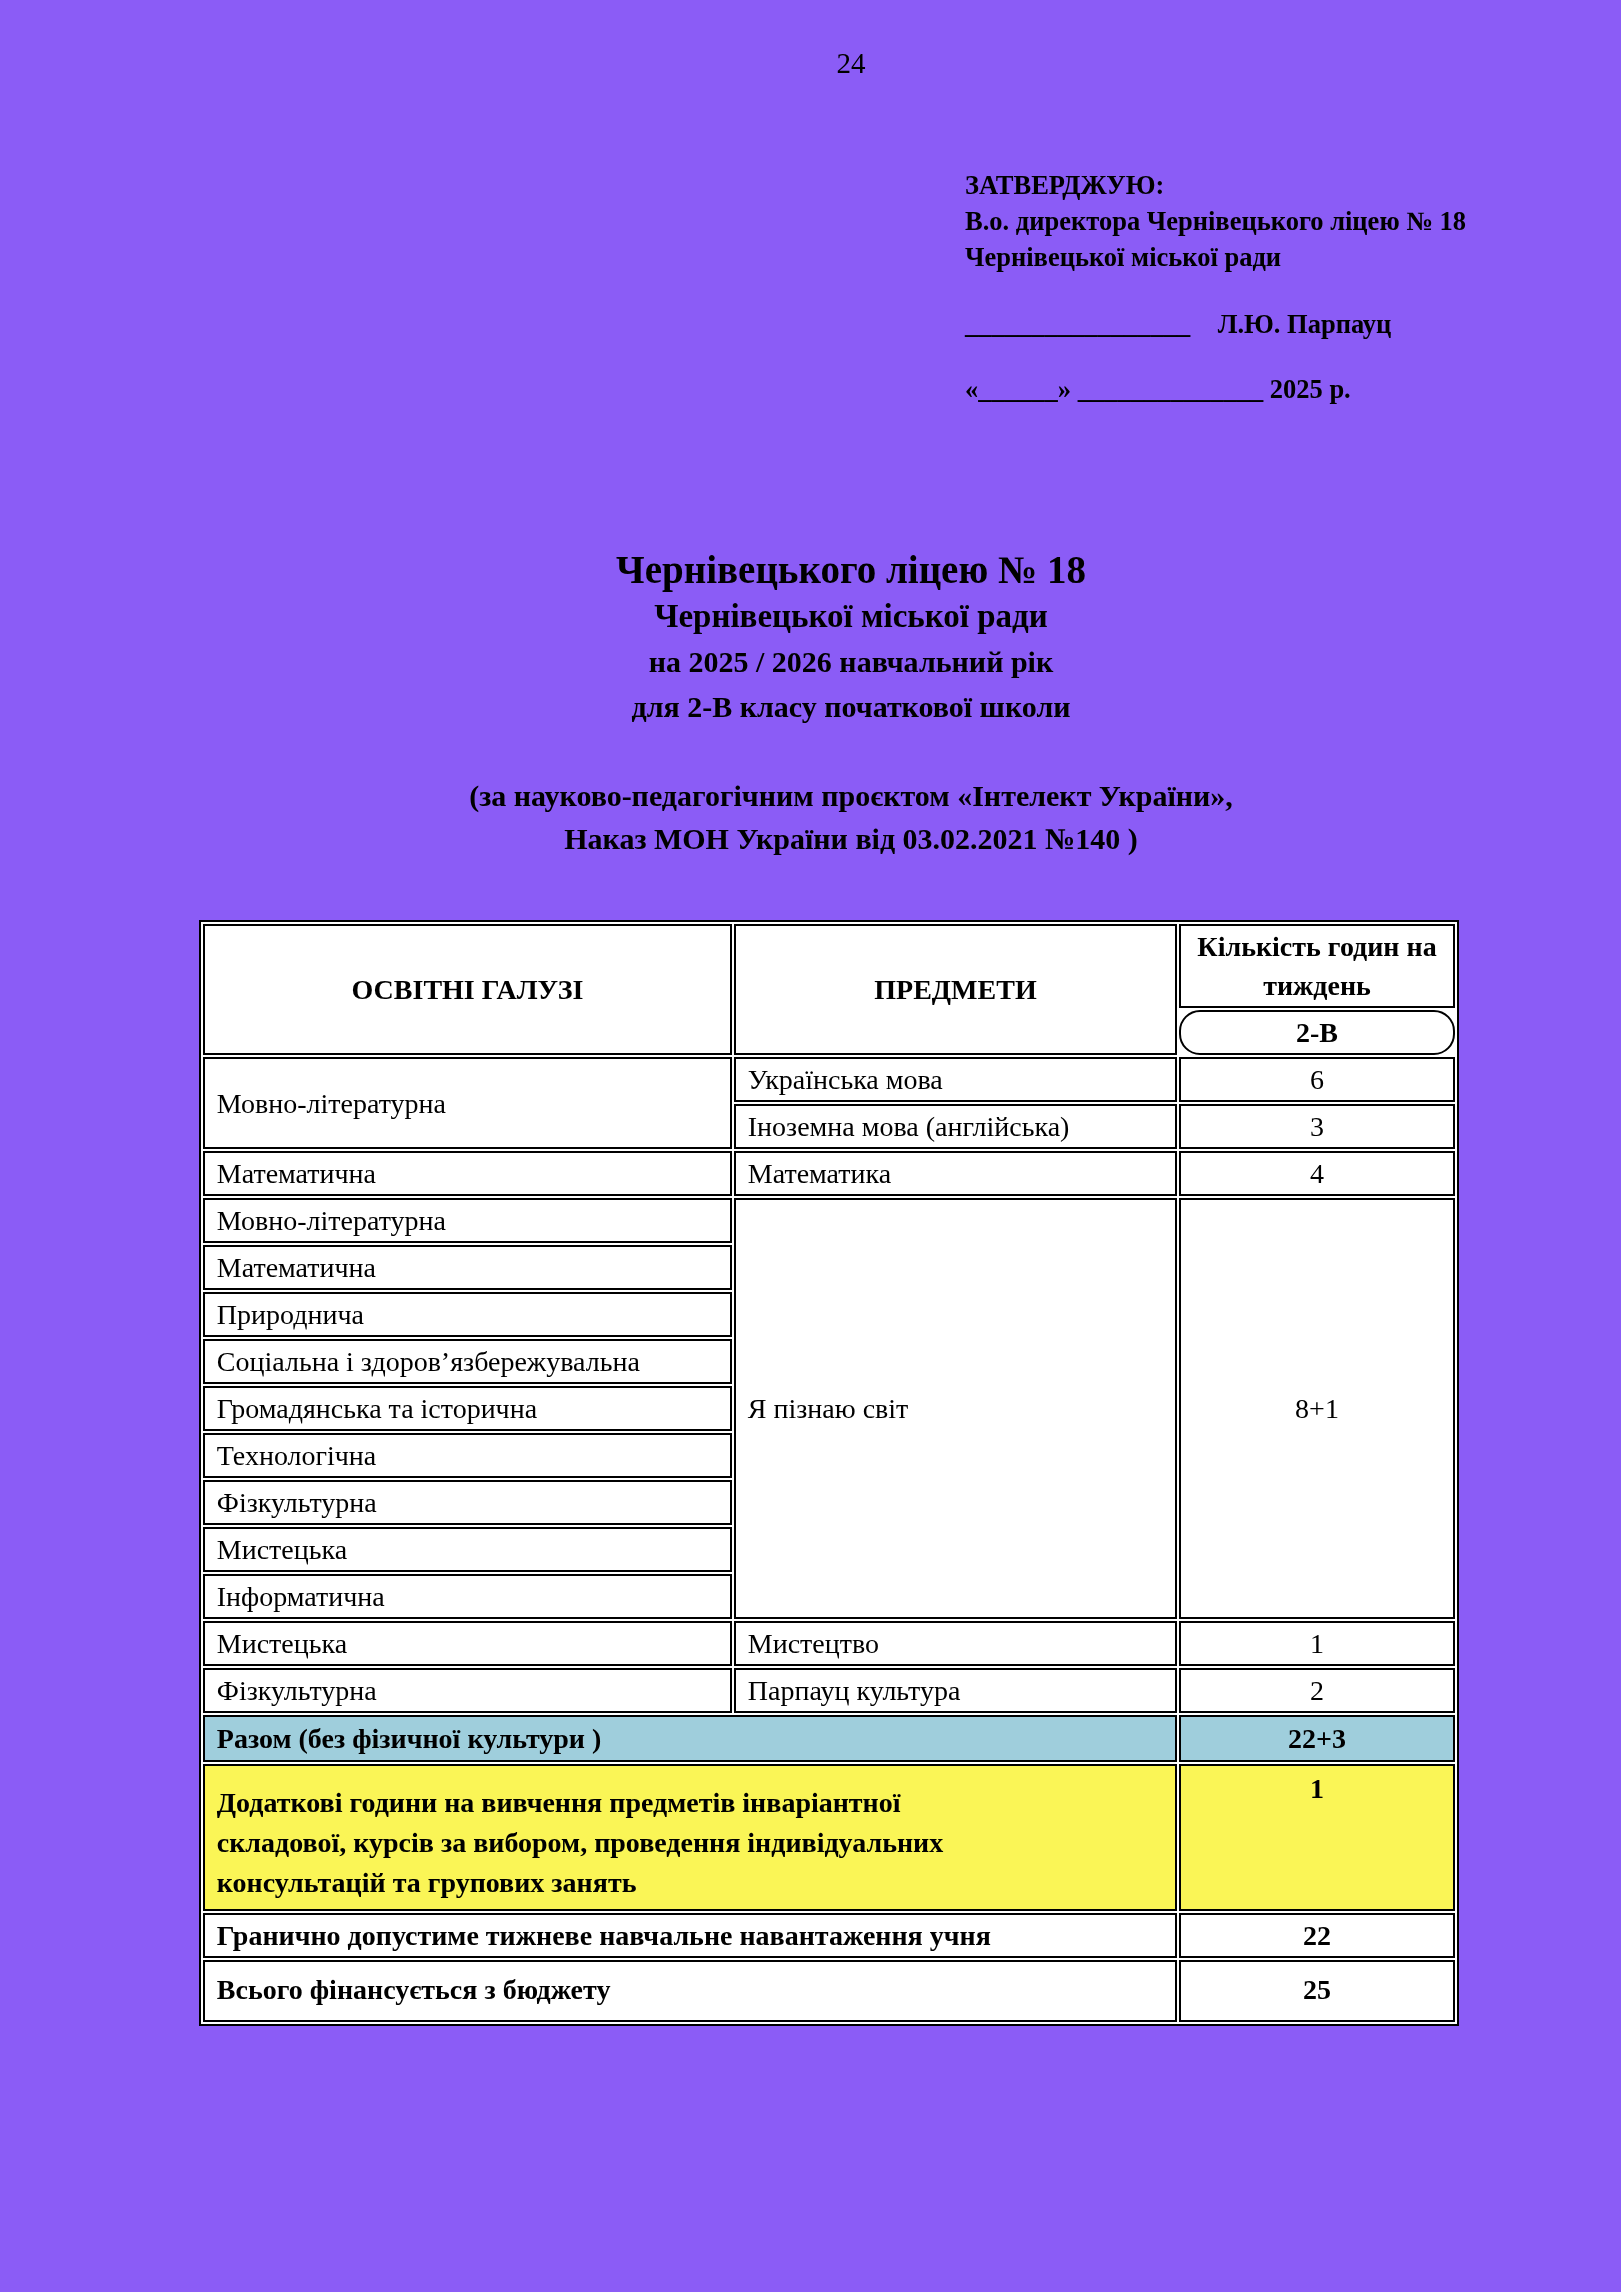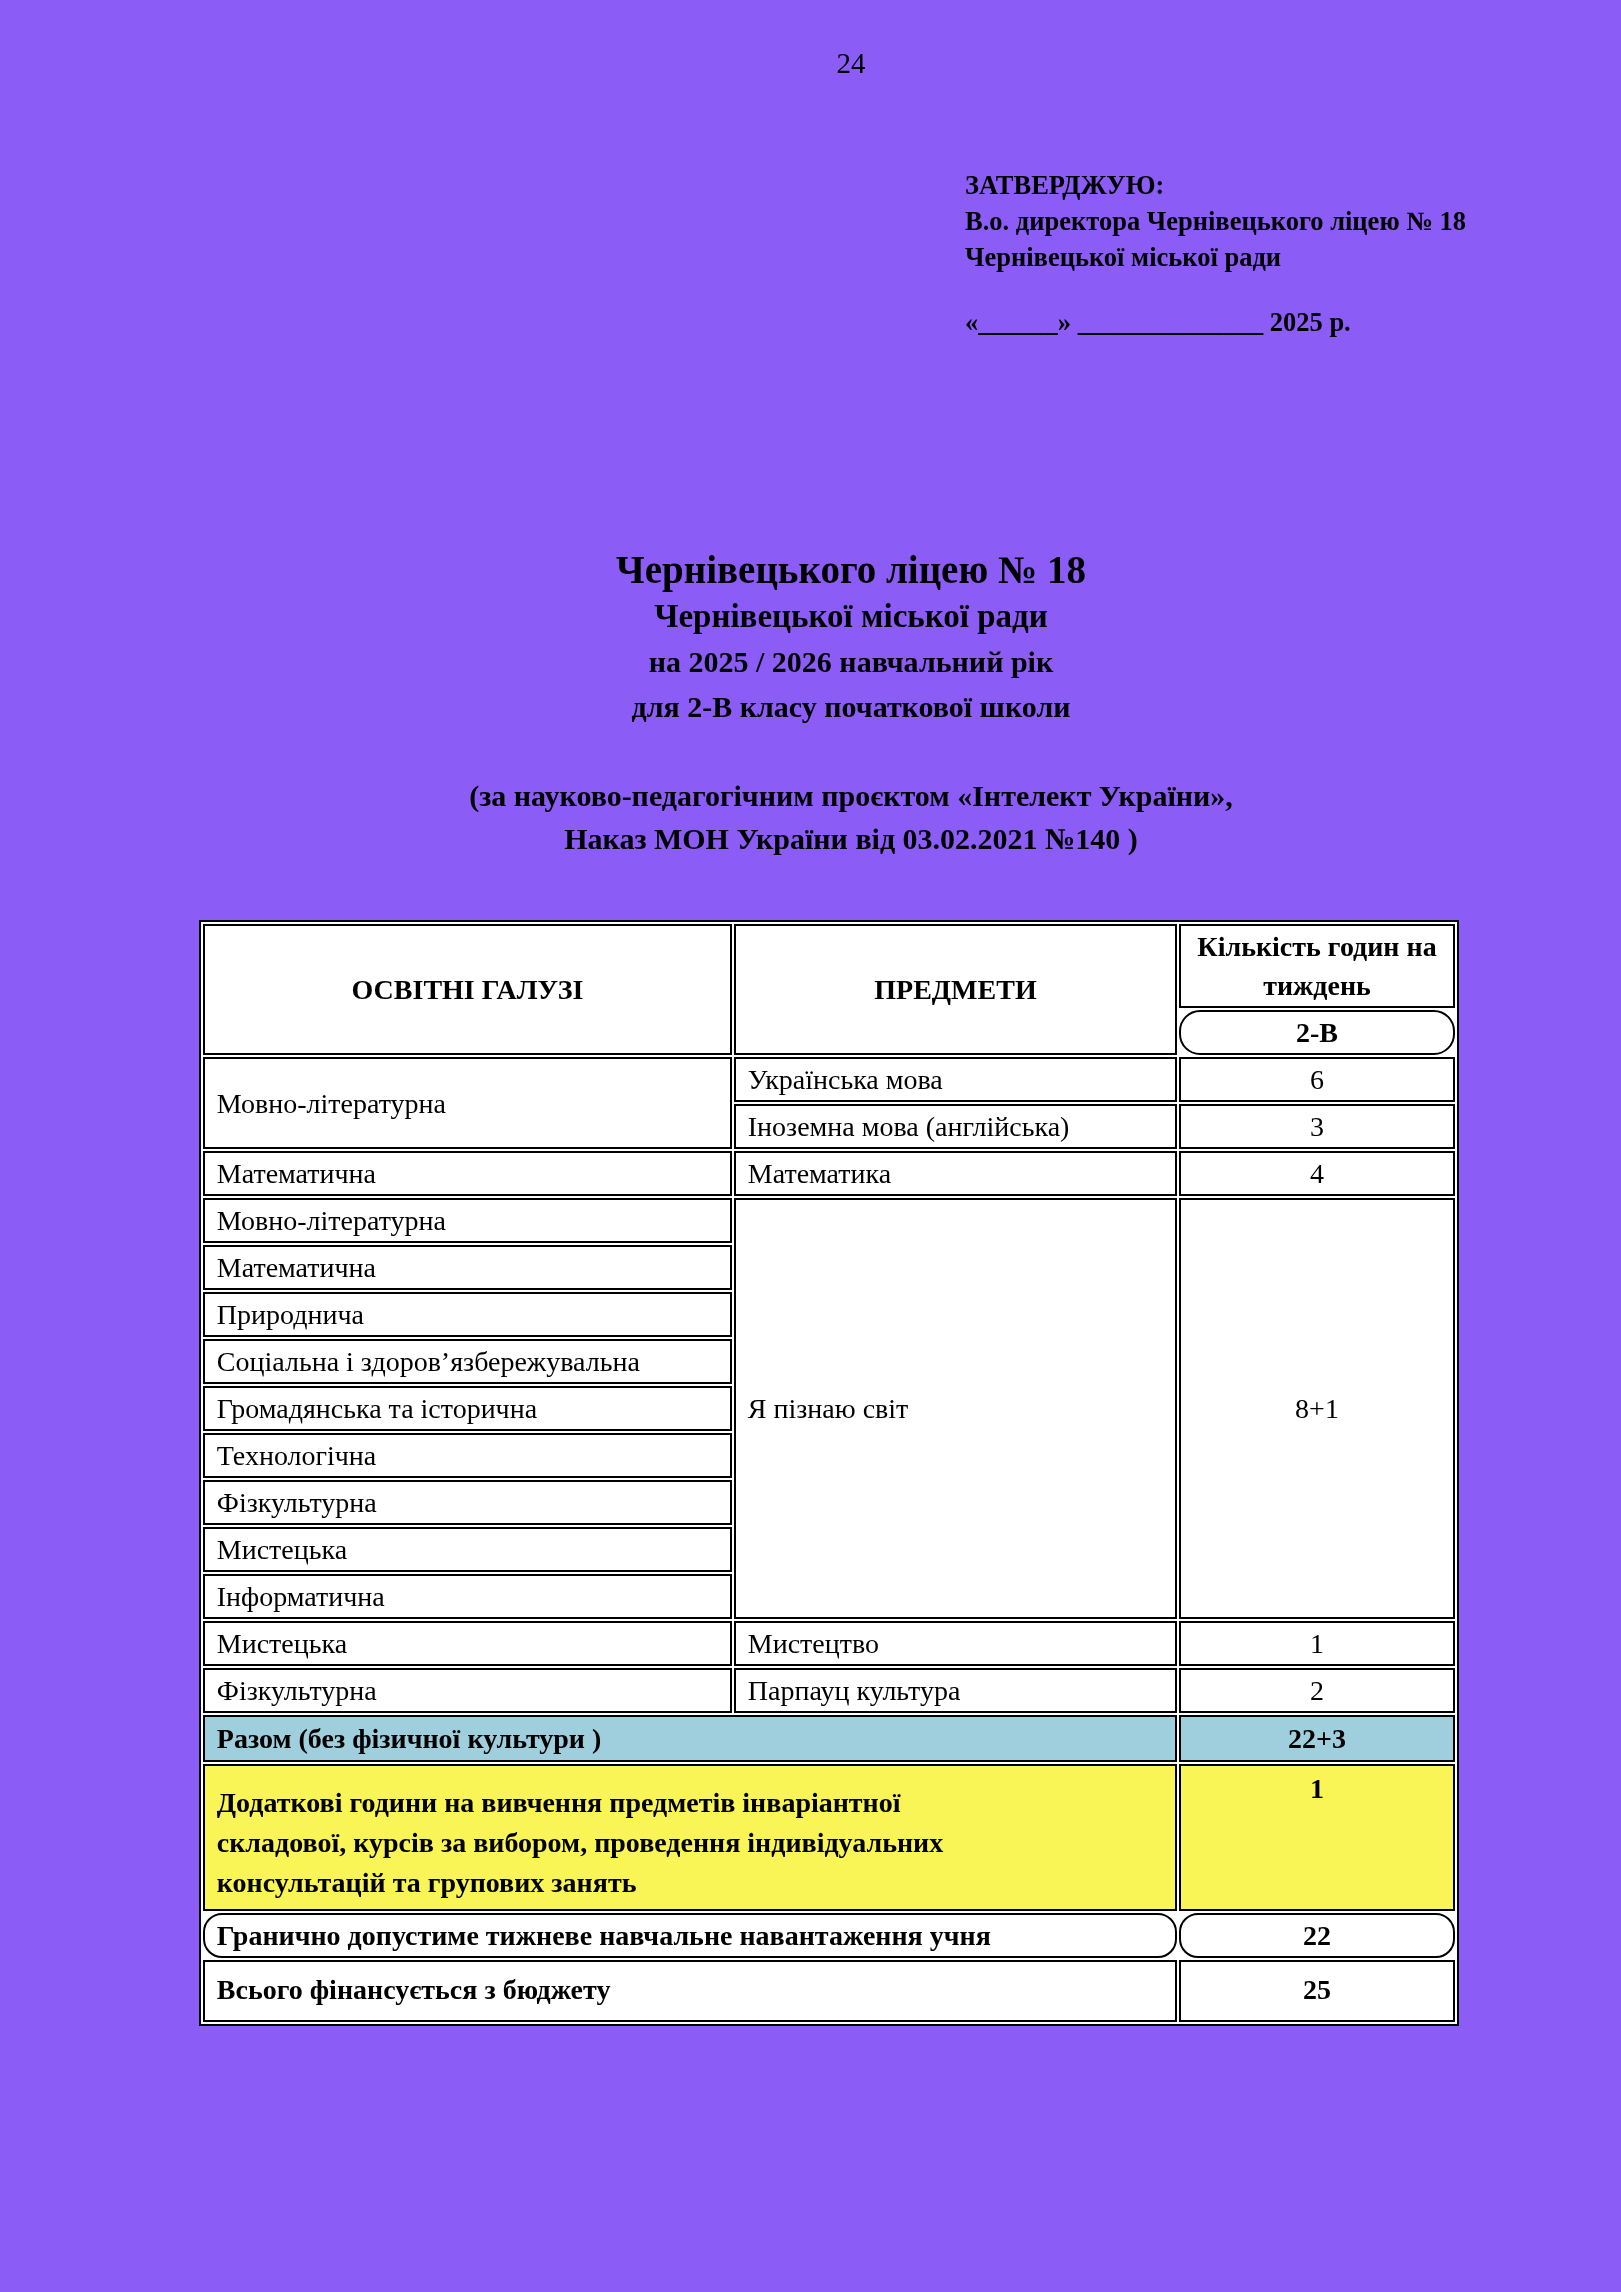--- a/index.html
+++ b/index.html
@@ -90,34 +90,37 @@
     vertical-align: top;
     padding-top: 45px;
   }
   td.b { font-weight: bold; }
   td.lbl { font-weight: bold; text-align: left; }
 
   tr.blue td  { background: var(--blue, #9FCEDC); height: 41px; }
   tr.yellow td { background: var(--yellow, #FAF556); }
   tr.yellow td.lbl { white-space: pre-line; line-height: 40px; padding-top: 17px; padding-bottom: 5.9px; }
   tr.yellow td.v { vertical-align: top; padding-top: 2.9px; }
-  tr.limit td { height: 37px; border-radius: 19px; }
+  tr.limit td { height: 37px; }
   tr.budget td { height: 49px; vertical-align: top; padding-top: 8px; }
 </style>
 </head>
 <body>
 
 <div class="page">
 
   <div class="page-number">24</div>
 
   <div class="approval">
     <div>ЗАТВЕРДЖУЮ:</div>
     <div>В.о. директора Чернівецького ліцею № 18</div>
     <div>Чернівецької міської ради</div>
+    <div class="sig-row">
+      <span>_________________</span><span class="sig-name">Л.Ю. Парпауц</span>
+    </div>
     <div class="date-row">«______» ______________ 2025 р.</div>
   </div>
 
   <div class="titles">
     <div class="t-main">Чернівецького ліцею № 18</div>
     <div class="t-sub">Чернівецької міської ради</div>
     <div class="t-small">на 2025 / 2026 навчальний рік</div>
     <div class="t-small">для 2-В класу початкової школи</div>
     <div class="t-proj t-proj-first">(за науково-педагогічним проєктом «Інтелект України»,</div>
     <div class="t-proj">Наказ МОН України від 03.02.2021 №140 )</div>

